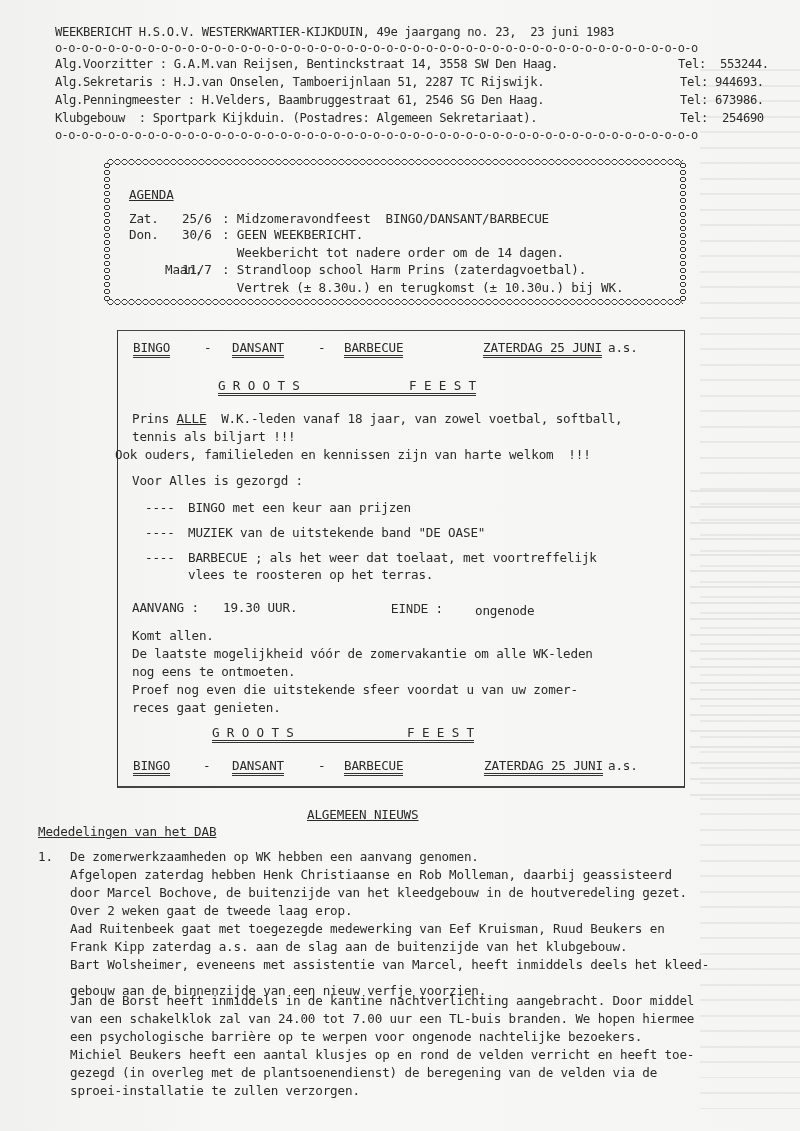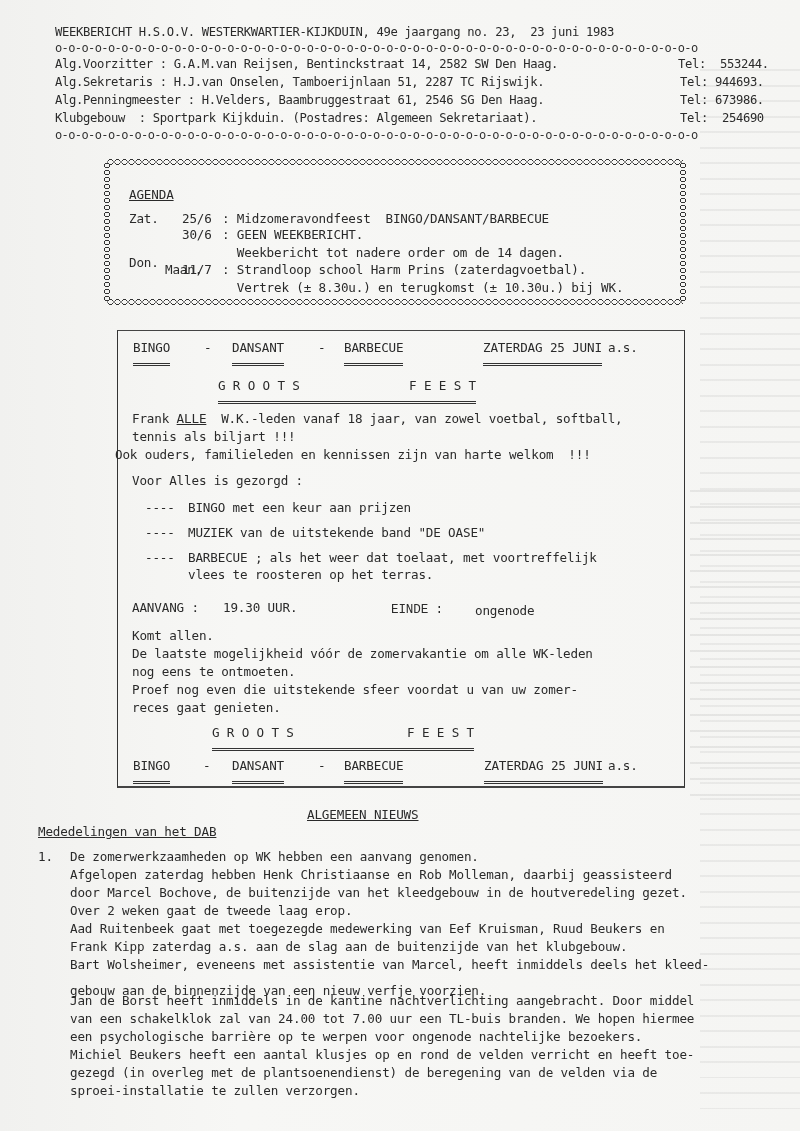--- a/index.html
+++ b/index.html
@@ -30,33 +30,33 @@
   .obox .edge-bot { bottom:-4px; }
   .obox .edge-l, .obox .edge-r { position:absolute; top:0; bottom:0; width:8px;
     background-image: radial-gradient(circle at 4px 3.5px, transparent 1.9px, #333 2.0px, #333 2.7px, transparent 2.8px);
     background-size:8px 7px; background-repeat:repeat-y; }
   .obox .edge-l { left:-4px; }
   .obox .edge-r { right:-4px; }
 
   
   .fbox { position:absolute; left:117px; top:330px; width:566px; height:455px;
     border-left:1.5px solid #333; border-right:1.5px solid #333; border-top:1.5px solid #444; border-bottom:2px solid #444; }
-  .dbl { border-bottom:3px double #333; padding-bottom:8px; }
+  .dbl { border-bottom:3px double #333; padding-bottom:0; }
 </style>
 </head>
 <body>
 
 <div class="page"></div>
 <div class="ghost"></div>
 <div class="ghost2"></div>
 
 <div class="ln hdr" style="top:25px;">WEEKBERICHT H.S.O.V. WESTERKWARTIER-KIJKDUIN, 49e jaargang no. 23,  23 juni 1983</div>
 <div class="ln sep" style="top:41px;">o-o-o-o-o-o-o-o-o-o-o-o-o-o-o-o-o-o-o-o-o-o-o-o-o-o-o-o-o-o-o-o-o-o-o-o-o-o-o-o-o-o-o-o-o-o-o-o-o</div>
 <div>
-  <div class="ln hdr" style="top:57px;">Alg.Voorzitter : G.A.M.van Reijsen, Bentinckstraat 14, 2582 SW Den Haag.</div>
+  <div class="ln hdr" style="top:57px;">Alg.Voorzitter : G.A.M.van Reijsen, Bentinckstraat 14, 3558 SW Den Haag.</div>
   <div class="ln hdr" style="top:57px; left:678px;">Tel:  553244.</div>
   <div class="ln hdr" style="top:75px;">Alg.Sekretaris : H.J.van Onselen, Tamboerijnlaan 51, 2287 TC Rijswijk.</div>
   <div class="ln hdr" style="top:75px; left:680px;">Tel: 944693.</div>
   <div class="ln hdr" style="top:93px;">Alg.Penningmeester : H.Velders, Baambruggestraat 61, 2546 SG Den Haag.</div>
   <div class="ln hdr" style="top:93px; left:680px;">Tel: 673986.</div>
   <div class="ln hdr" style="top:111px;">Klubgebouw  : Sportpark Kijkduin. (Postadres: Algemeen Sekretariaat).</div>
   <div class="ln hdr" style="top:111px; left:680px;">Tel:  254690</div>
 </div>
 <div class="ln sep" style="top:128px;">o-o-o-o-o-o-o-o-o-o-o-o-o-o-o-o-o-o-o-o-o-o-o-o-o-o-o-o-o-o-o-o-o-o-o-o-o-o-o-o-o-o-o-o-o-o-o-o-o</div>
 
@@ -65,21 +65,21 @@
   <div class="edge-bot"></div>
   <div class="edge-l"></div>
   <div class="edge-r"></div>
 </div>
 <div class="ln u" style="top:187px; left:129px;">AGENDA</div>
 <div>
   <div class="ln" style="top:211px; left:129px;">Zat.</div>
   <div class="ln" style="top:211px; left:182px;">25/6</div>
   <div class="ln" style="top:211px; left:222px;">: Midzomeravondfeest  BINGO/DANSANT/BARBECUE</div>
 
-  <div class="ln" style="top:227px; left:129px;margin-top:28px;">Don.</div>
+  <div class="ln" style="top:227px; left:129px;">Don.</div>
   <div class="ln" style="top:227px; left:182px;">30/6</div>
   <div class="ln" style="top:227px; left:222px;">: GEEN WEEKBERICHT.</div>
 
   <div class="ln" style="top:245px; left:222px;">  Weekbericht tot nadere order om de 14 dagen.</div>
 
   <div class="ln" style="top:262px; left:129px;padding-left:36px;">Maan.</div>
   <div class="ln" style="top:262px; left:182px;">11/7</div>
   <div class="ln" style="top:262px; left:222px;">: Strandloop school Harm Prins (zaterdagvoetbal).</div>
 
   <div class="ln" style="top:280px; left:222px;">  Vertrek (± 8.30u.) en terugkomst (± 10.30u.) bij WK.</div>
@@ -95,21 +95,21 @@
   <div class="ln dbl" style="top:340px; left:344px;">BARBECUE</div>
   <div class="ln dbl" style="top:340px; left:483px;">ZATERDAG 25 JUNI</div>
   <div class="ln" style="top:340px; left:608px;">a.s.</div>
 </div>
 
 <div>
   <div class="ln dbl" style="top:378px; left:218px; width:168px;">G R O O T S</div>
   <div class="ln dbl" style="top:378px; left:386px; width:90px; text-align:right;">F E E S T</div>
 </div>
 
-<div class="ln" style="top:411px; left:132px;"><span>Frank </span><span class="u">ALLE</span><span>  W.K.-leden vanaf 18 jaar, van zowel voetbal, softball,</span></div>
+<div class="ln" style="top:411px; left:132px;"><span>Prins </span><span class="u">ALLE</span><span>  W.K.-leden vanaf 18 jaar, van zowel voetbal, softball,</span></div>
 <div class="ln" style="top:429px; left:132px;">tennis als biljart !!!</div>
 <div class="ln" style="top:447px; left:115px;">Ook ouders, familieleden en kennissen zijn van harte welkom  !!!</div>
 
 <div class="ln" style="top:473px; left:132px;">Voor Alles is gezorgd :</div>
 
 <div>
   <div class="ln" style="top:500px; left:145px;">----</div>
   <div class="ln" style="top:500px; left:188px;">BINGO met een keur aan prijzen</div>
 
   <div class="ln" style="top:525px; left:145px;">----</div>

